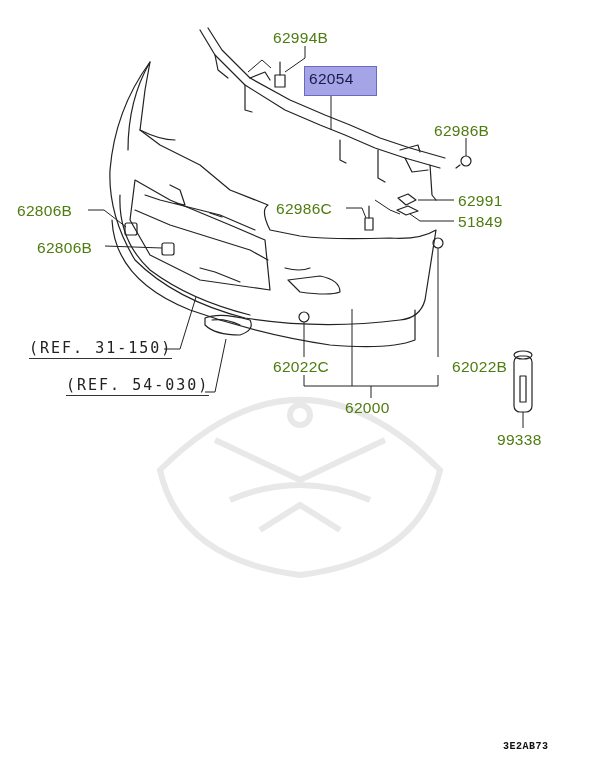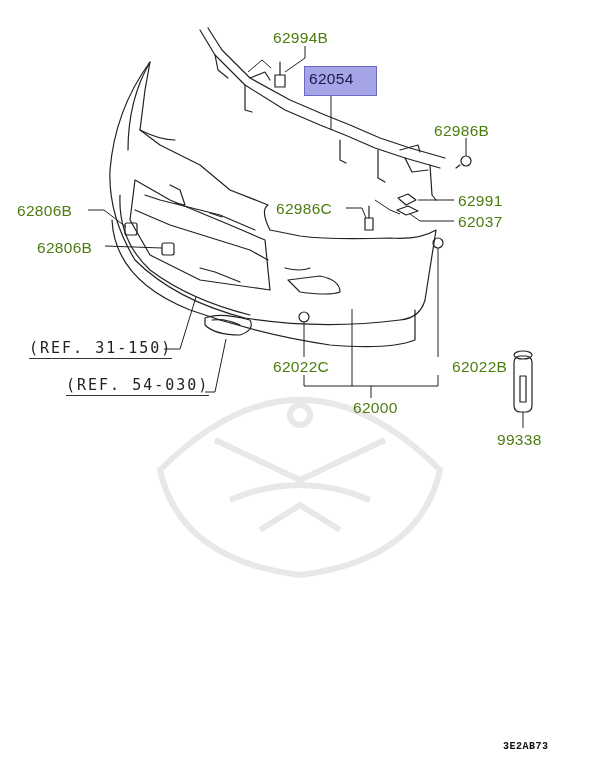--- a/index.html
+++ b/index.html
@@ -122,25 +122,25 @@
     <path d="M352 309 L352 386"></path>
     <path d="M371 386 L371 398"></path>
     <path d="M523 412 L523 428"></path>
   </g>
 </svg>
 
 <div class="lbl" style="left:273px;top:30px;">62994B</div>
 <div class="lbl hl">62054</div>
 <div class="lbl" style="left:434px;top:123px;">62986B</div>
 <div class="lbl" style="left:458px;top:193px;">62991</div>
-<div class="lbl" style="left:458px;top:214px;">62037</div>
+<div class="lbl" style="left:458px;top:214px;">51849</div>
 <div class="lbl" style="left:276px;top:201px;">62986C</div>
 <div class="lbl" style="left:17px;top:203px;">62806B</div>
 <div class="lbl" style="left:37px;top:240px;">62806B</div>
 <div class="lbl" style="left:273px;top:359px;">62022C</div>
 <div class="lbl" style="left:407px;top:359px;margin-left:45px;">62022B</div>
-<div class="lbl" style="left:345px;top:400px;margin-left:8px;">62000</div>
+<div class="lbl" style="left:345px;top:400px;">62000</div>
 <div class="lbl" style="left:497px;top:432px;">99338</div>
 
 <div class="ref" style="left:29px;top:341px;border-bottom:1px solid #333;padding-bottom:2px;">(REF. 31-150)</div>
 <div class="ref" style="left:66px;top:378px;border-bottom:1px solid #333;padding-bottom:2px;">(REF. 54-030)</div>
 
 <div class="code">3E2AB73</div>
 
 </body></html>

